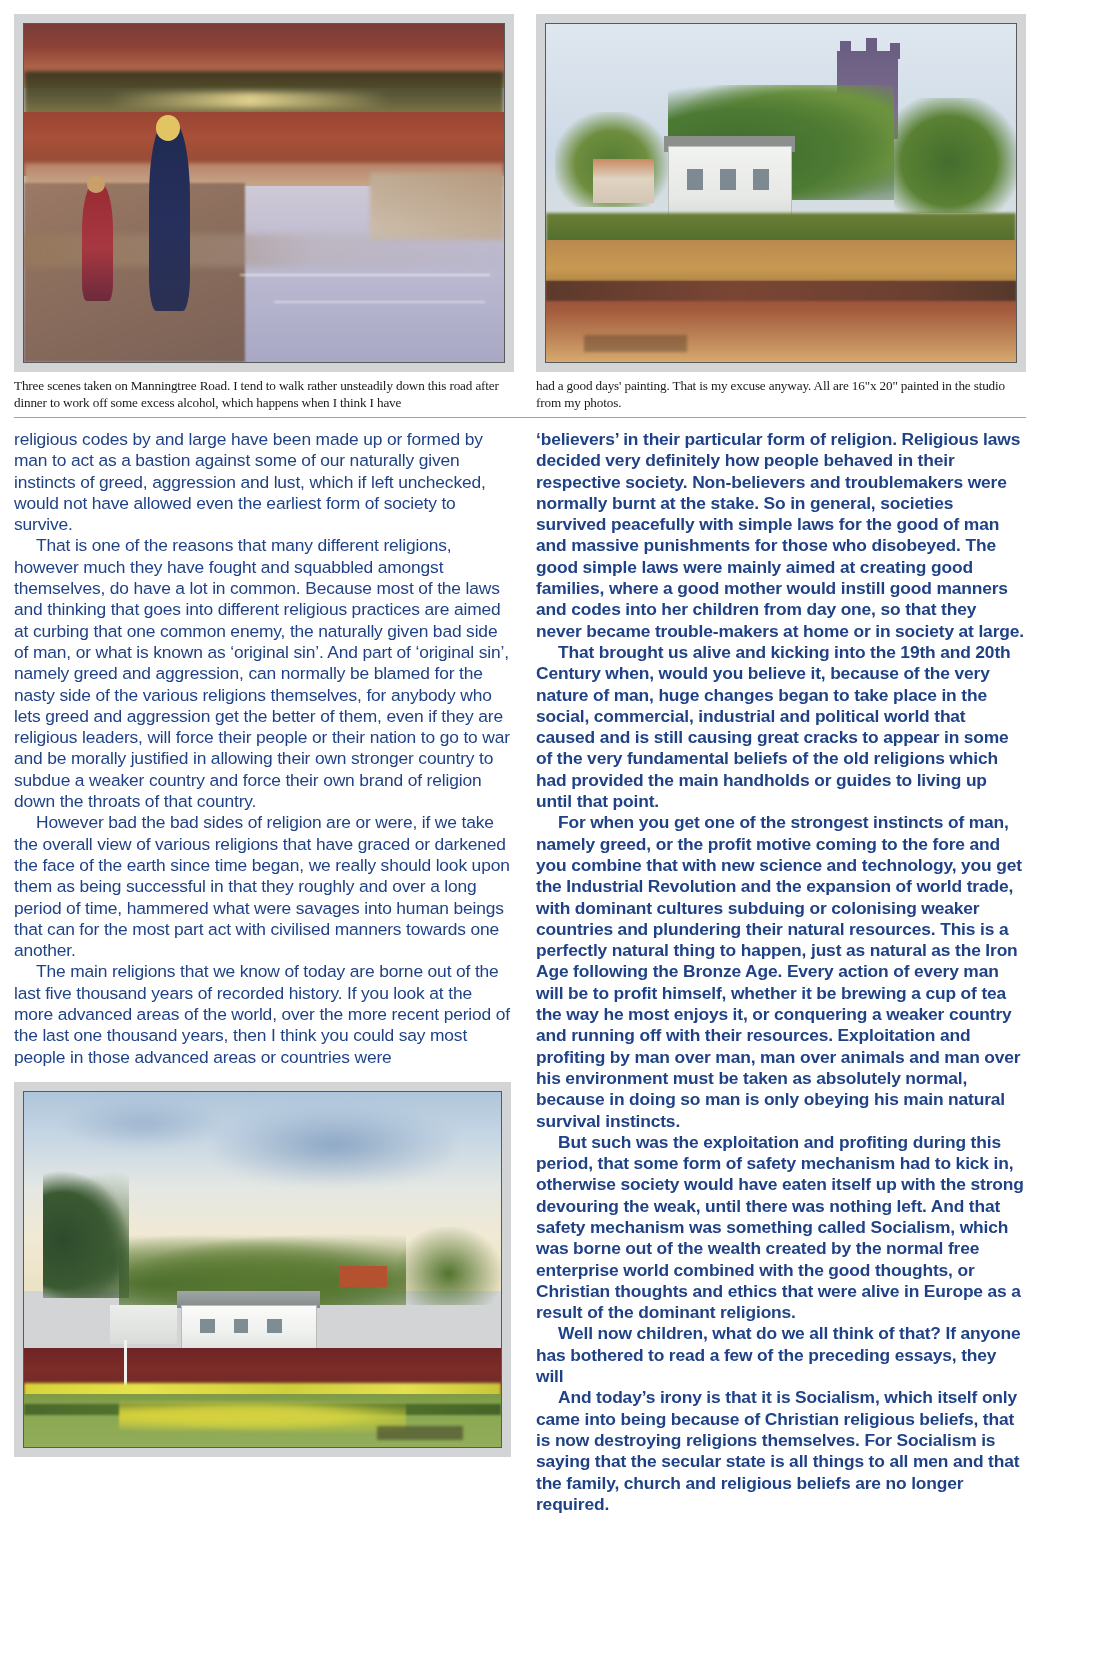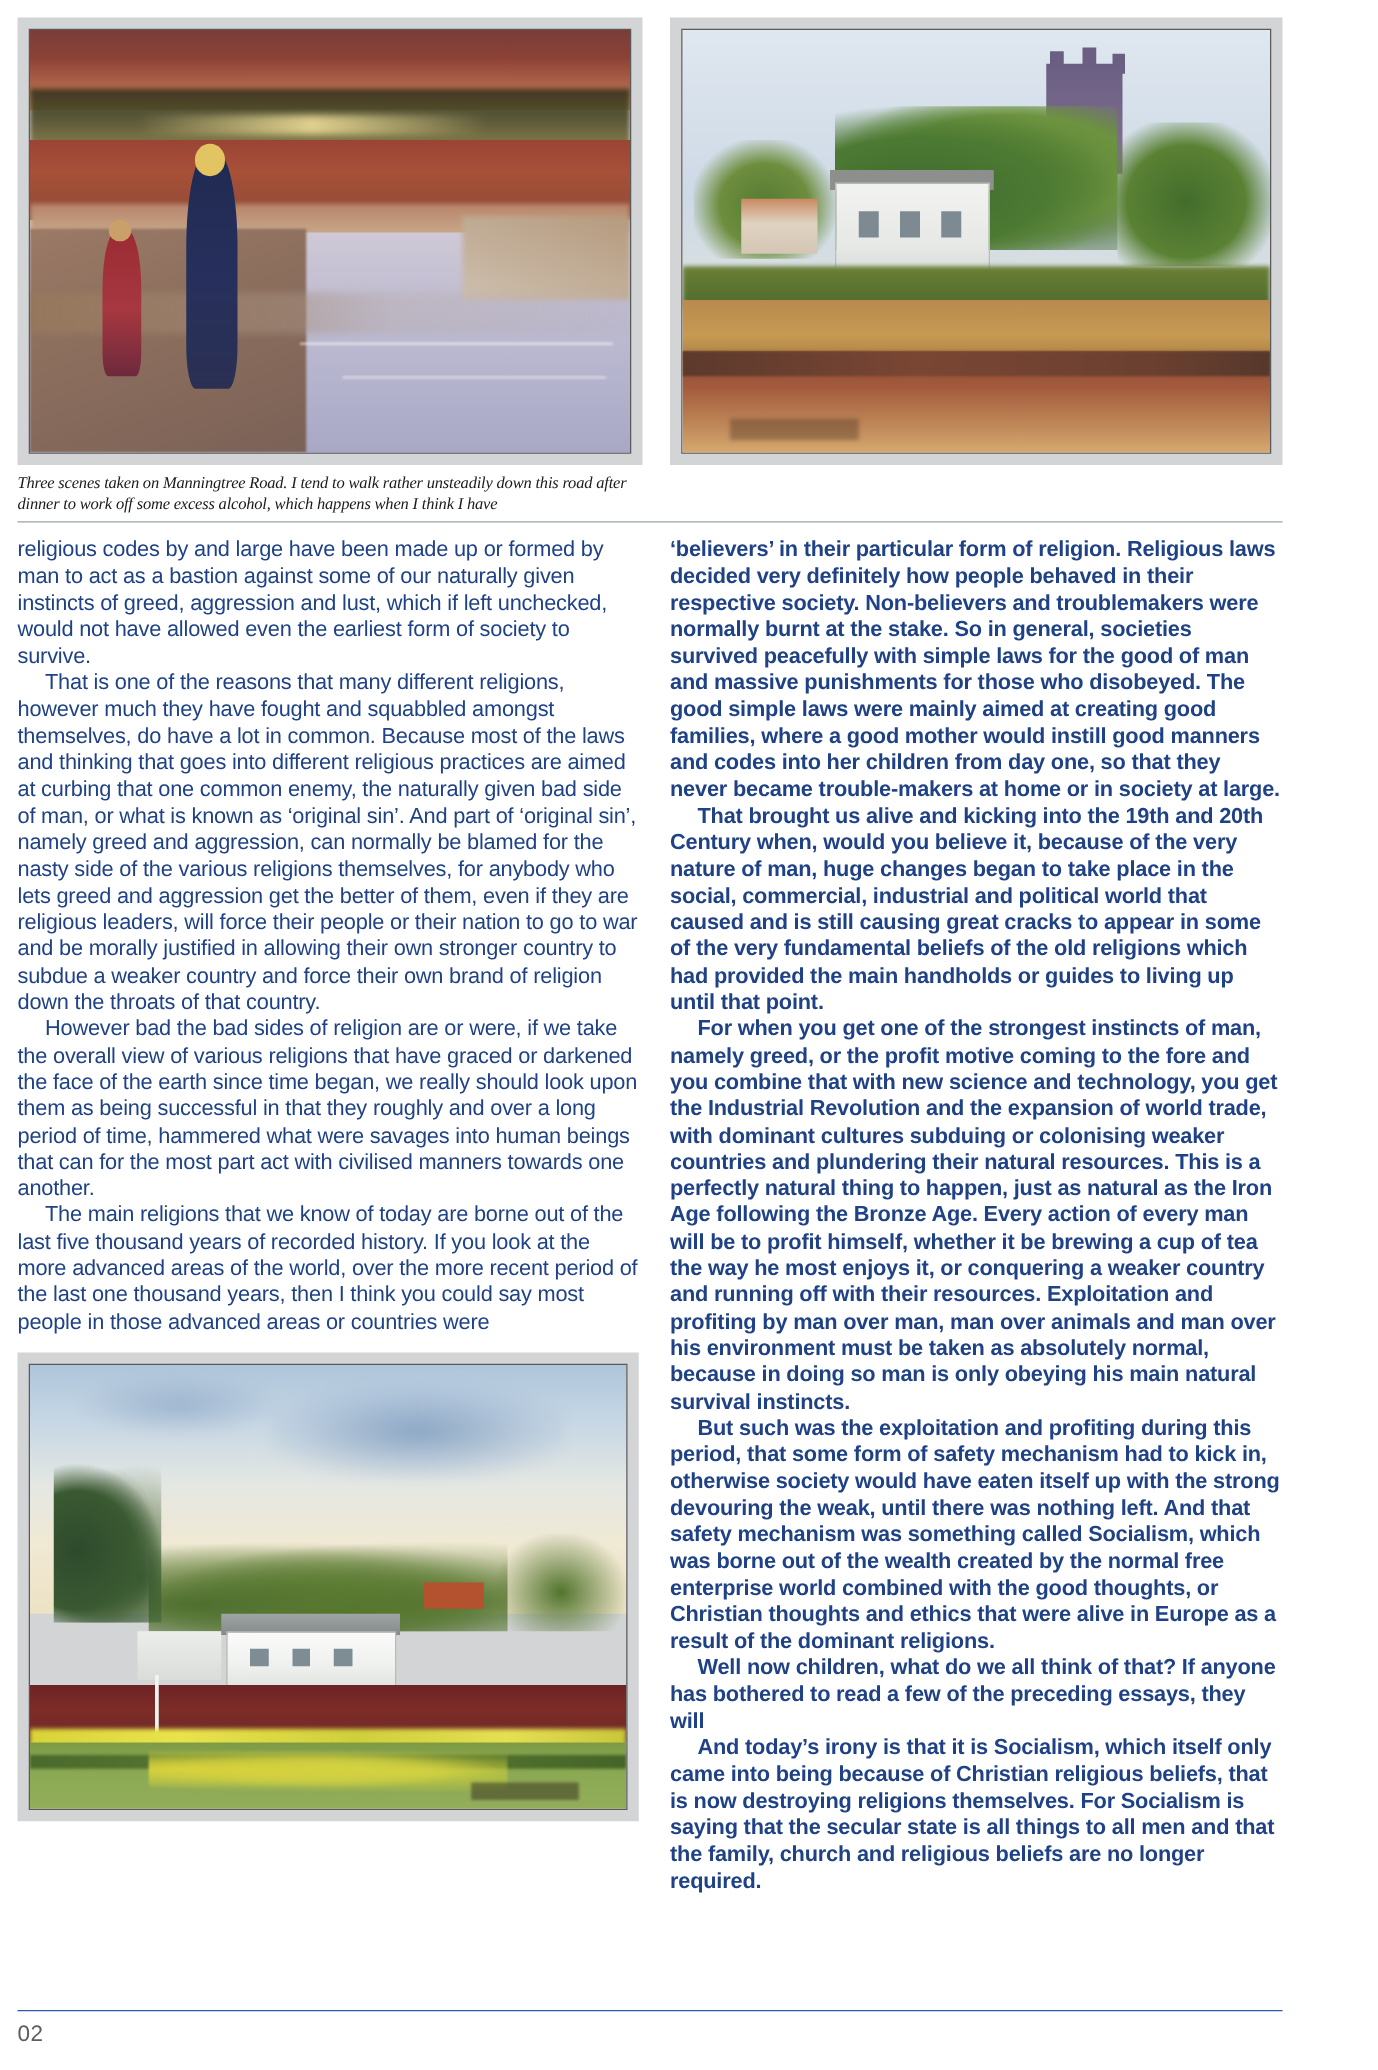--- a/index.html
+++ b/index.html
@@ -54,21 +54,20 @@
   .plate-2 { width: 490px; height: 358px; }
 
   
   .caption-row {
     display: flex;
     gap: 22px;
     margin-top: 6px;
   }
   .caption {
     font-family: "Liberation Serif", serif;
-    font-style: italic;
     font-size: 13.2px;
     line-height: 16.5px;
     color: #1a1a1a;
     letter-spacing: -0.15px;
   }
   .caption-1 { width: 500px; }
   .caption-2 { width: 490px; }
 
   .rule {
     border: 0;
@@ -414,20 +413,21 @@
           <div class="p2-fg"></div>
           <div class="p2-fg-dark"></div>
           <div class="p2-sig"></div>
         </div>
       </div>
     </div>
   </div>
 
   <div class="caption-row">
     <div class="caption caption-1">Three scenes taken on Manningtree Road. I tend to walk rather unsteadily down this road after dinner to work off some excess alcohol, which happens when I think I have</div>
+    <div class="caption caption-2">had a good days' painting. That is my excuse anyway. All are 16"x 20" painted in the studio from my photos.</div>
   </div>
 
   <hr class="rule">
 
   <div class="columns">
 
     <div class="col">
       <div class="body-text">
         <p>religious codes by and large have been made up or formed by man to act as a bastion against some of our naturally given instincts of greed, aggression and lust, which if left unchecked, would not have allowed even the earliest form of society to survive.</p>
         <p class="indent">That is one of the reasons that many different religions, however much they have fought and squabbled amongst themselves, do have a lot in common. Because most of the laws and thinking that goes into different religious practices are aimed at curbing that one common enemy, the naturally given bad side of man, or what is known as ‘original sin’.  And part of ‘original sin’, namely greed and aggression, can normally be blamed for the nasty side of the various religions themselves, for anybody who lets greed and aggression get the better of them, even if they are religious leaders, will force their people or their nation to go to war and be morally justified in allowing their own stronger country to subdue a weaker country and force their own brand of religion down the throats of that country.</p>
@@ -468,18 +468,14 @@
         <p>‘believers’ in their particular form of religion.  Religious laws decided very definitely how people behaved in their respective society. Non-believers and troublemakers were normally burnt at the stake. So in general, societies survived peacefully with simple laws for the good of man and massive punishments for those who disobeyed. The good simple laws were mainly aimed at creating good families, where a good mother would instill good manners and codes into her children from day one, so that they never became trouble-makers at home or in society at large.</p>
         <p class="indent">That brought us alive and kicking into the 19th and 20th Century when, would you believe it, because of the very nature of man, huge changes began to take place in the social, commercial, industrial and political world that caused and is still causing great cracks to appear in some of the very fundamental beliefs of the old religions which had provided the main handholds or guides to living up until that point.</p>
         <p class="indent">For when you get one of the strongest instincts of man, namely greed, or the profit motive coming to the fore and you combine that with new science and technology, you get the Industrial Revolution and the expansion of world trade, with dominant cultures subduing or colonising weaker countries and plundering their natural resources. This is a perfectly natural thing to happen, just as natural as the Iron Age following the Bronze Age. Every action of every man will be to profit himself, whether it be brewing a cup of tea the way he most enjoys it, or conquering a weaker country and running off with their resources. Exploitation and profiting by man over man, man over animals and man over his environment must be taken as absolutely normal, because in doing so man is only obeying his main natural survival instincts.</p>
         <p class="indent">But such was the exploitation and profiting during this period, that some form of safety mechanism had to kick in, otherwise society would have eaten itself up with the strong devouring the weak, until there was nothing left. And that safety mechanism was something called Socialism, which was borne out of the wealth created by the normal free enterprise world combined with the good thoughts, or Christian thoughts and ethics that were alive in Europe as a result of the dominant religions.</p>
         <p class="indent">Well now children, what do we all think of that? If anyone has bothered to read a few of the preceding essays, they will</p>
         <p class="indent">And today’s irony is that it is Socialism, which itself only came into being because of Christian religious beliefs, that is now destroying religions themselves. For Socialism is saying that the secular state is all things to all men and that the family, church and religious beliefs are no longer required.</p>
       </div>
     </div>
   </div>
 
-  <div class="footer">
-    <hr class="footer-rule">
-    <div class="page-num">02</div>
-  </div>
 
 </div>
 
 </body></html>

